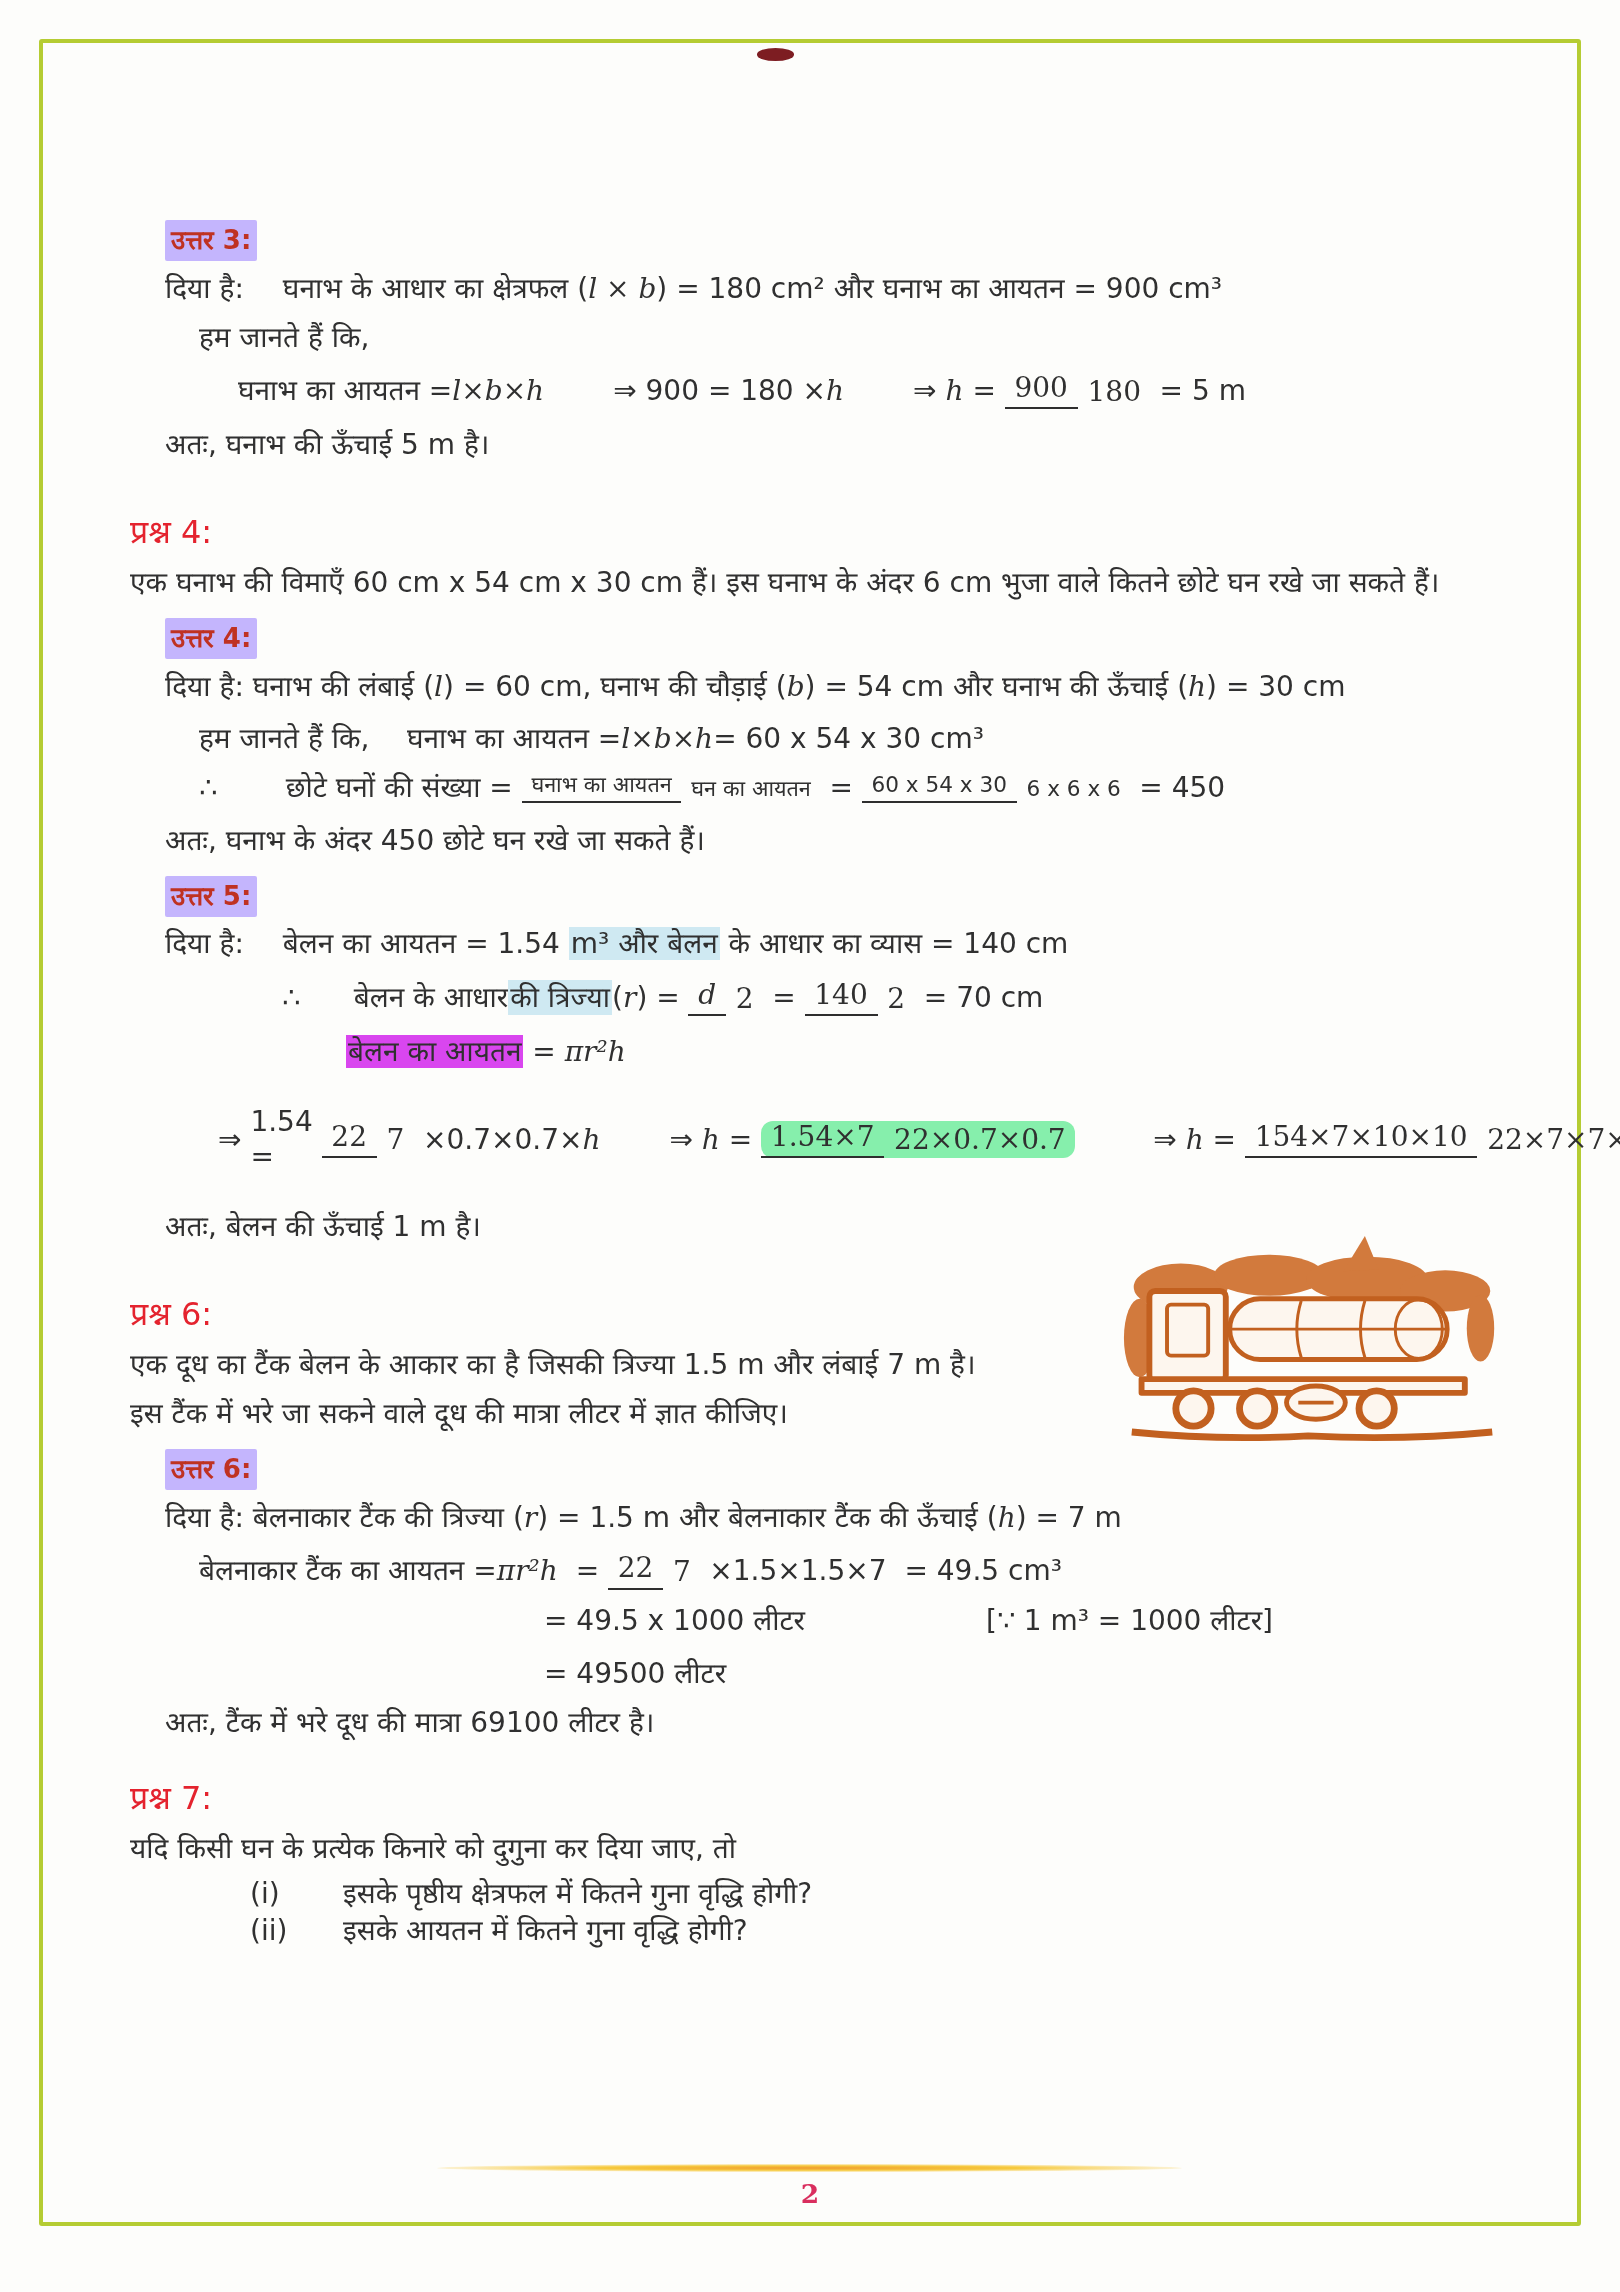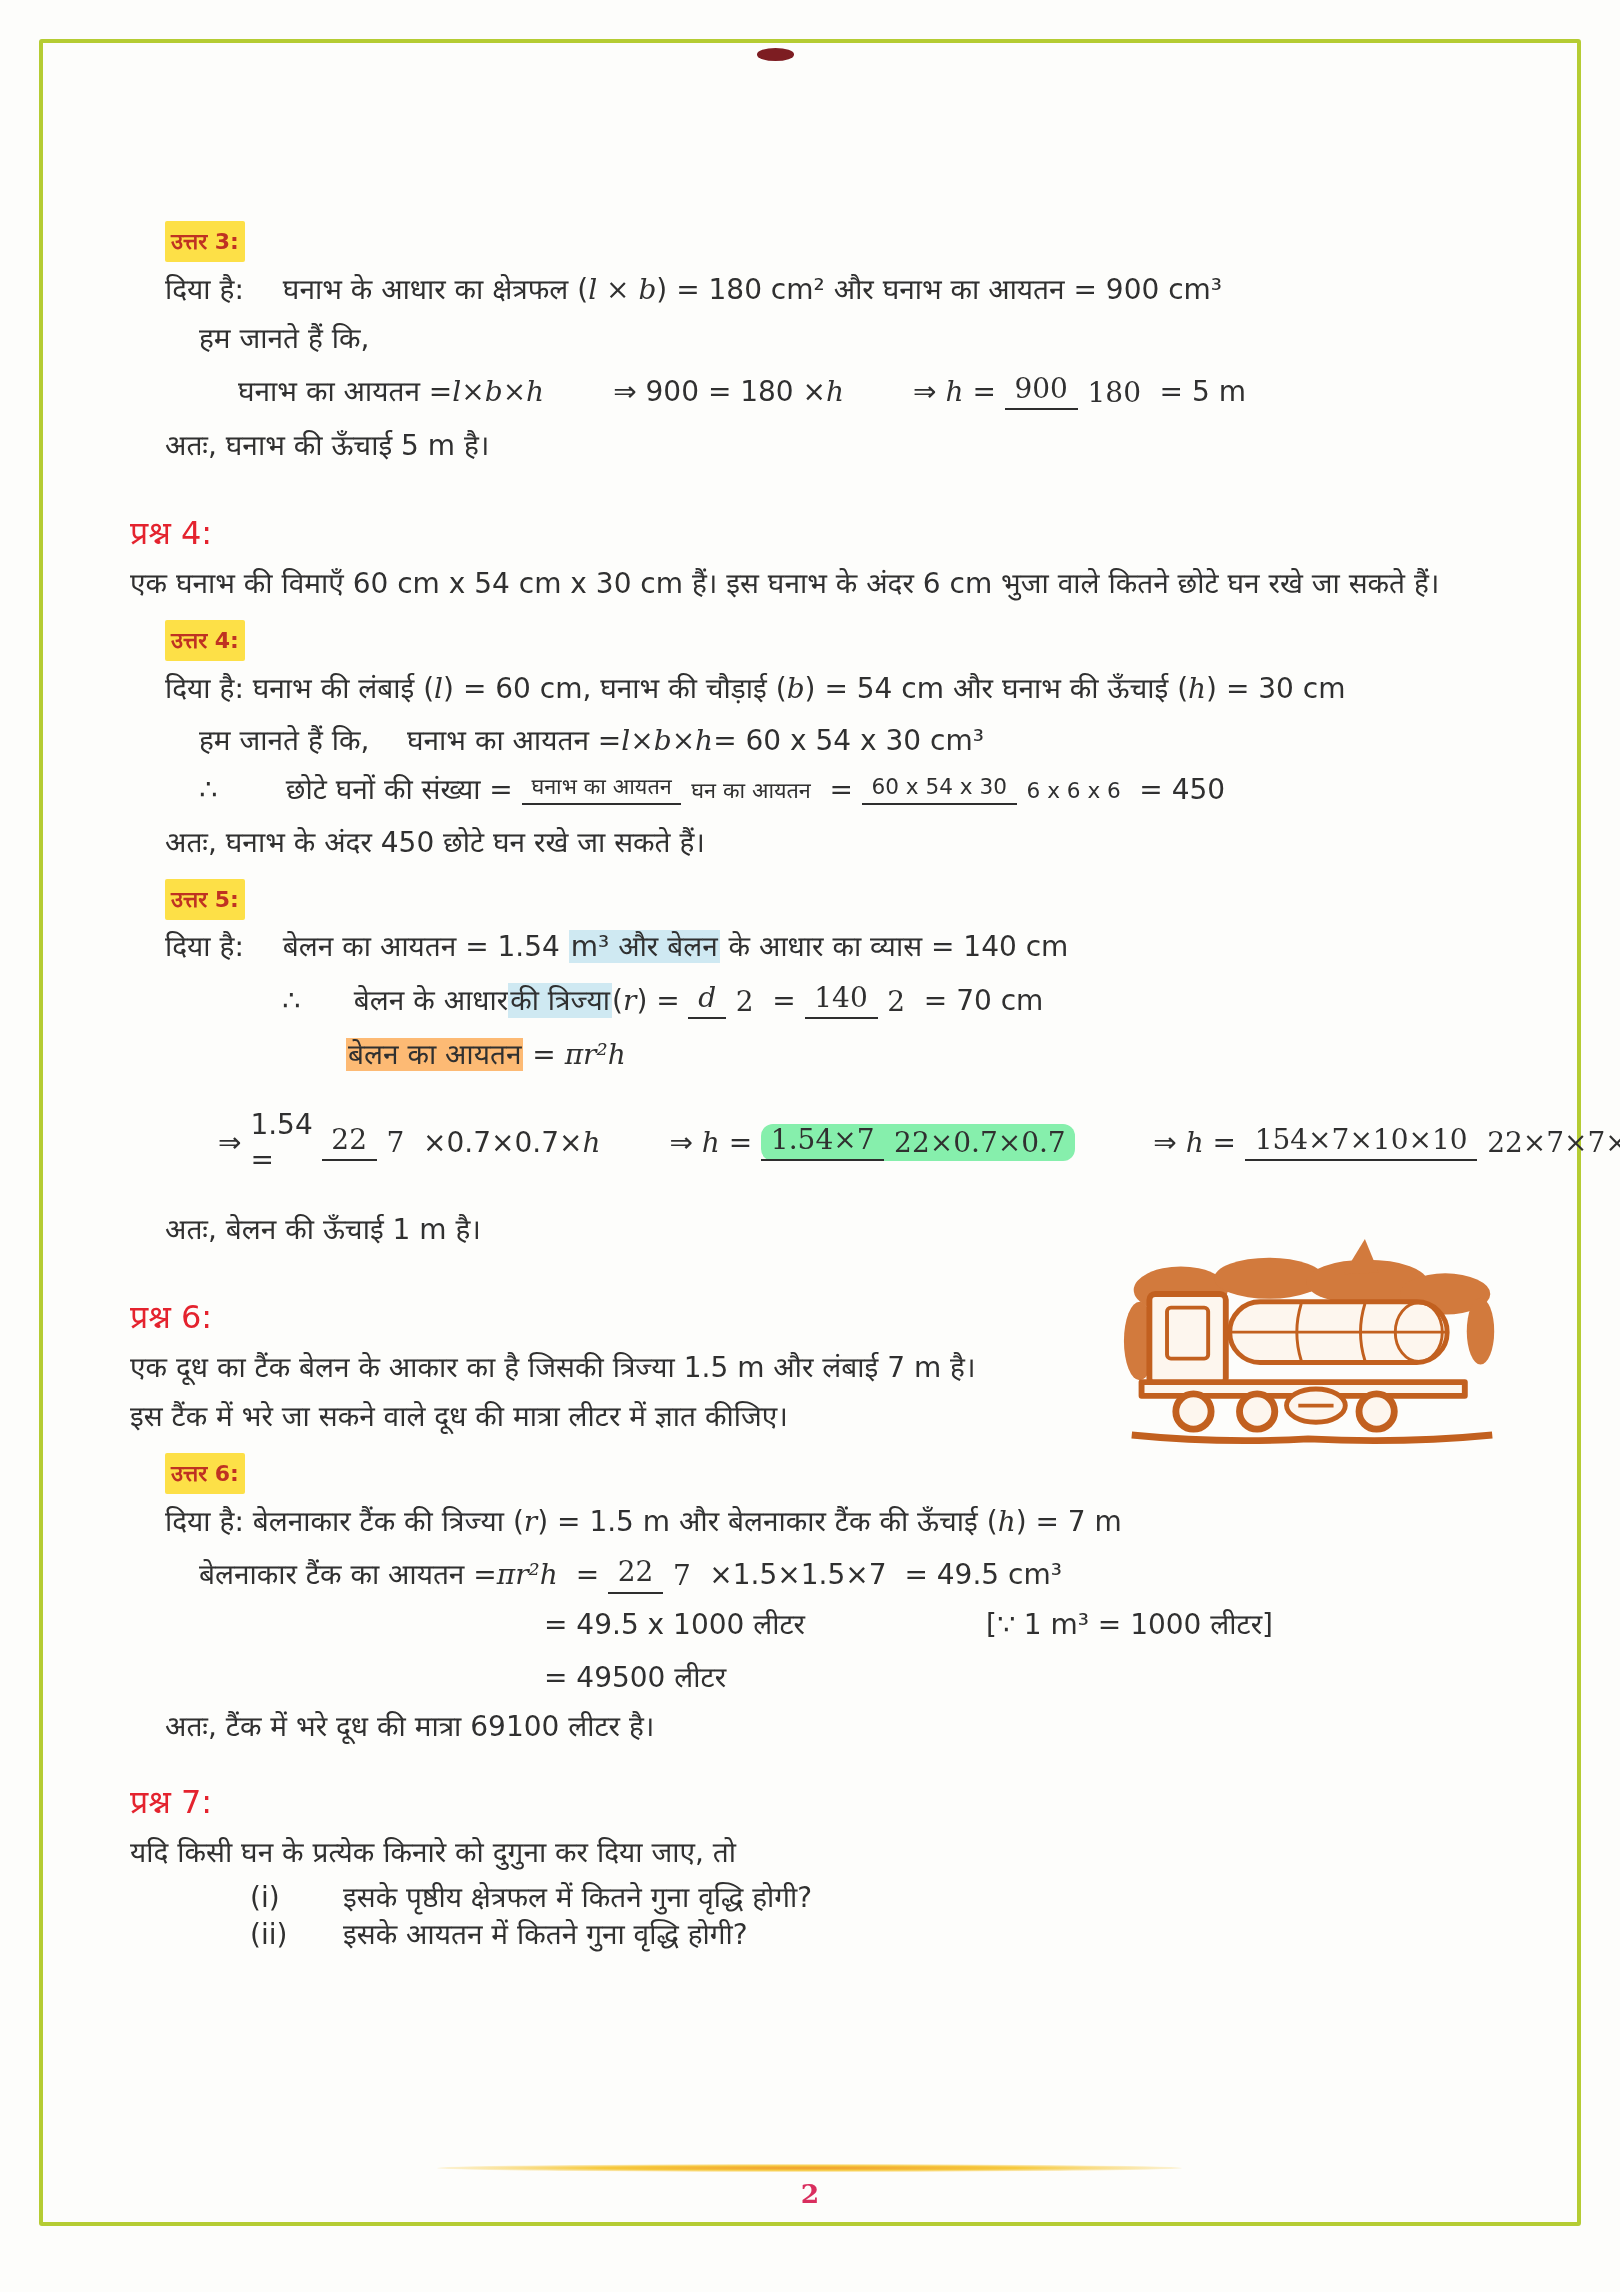--- a/index.html
+++ b/index.html
@@ -9,28 +9,28 @@
     font-family:"DejaVu Sans",sans-serif;font-size:28px;
   }
   .frame{position:absolute;left:39px;top:39px;right:39px;bottom:67px;
     border:4.9px solid #b5cc33;border-radius:2.9px;pointer-events:none;}
   .top-blob{position:absolute;left:757px;top:48px;width:37px;height:12.7px;
     background:#7d1d22;border-radius:50%;}
   .content{position:absolute;left:130px;top:212px;width:1374px;}
   .line{margin:5.9px 0;line-height:43px;}
   .fline{display:flex;align-items:center;margin:13.7px 0;line-height:1.25;}
   .qhead{color:#e4232e;font-weight:400;font-size:32px;}
-  .ahead{color:#bf3222;font-weight:700;font-size:22px;background:#fde047;
+  .ahead{color:#bf3222;font-weight:700;font-size:26px;background:#c4b5fd;
     padding:1px 5.9px;border-radius:2px;display:inline-block;line-height:39px;}
   .ind1{margin-left:35px;}
   .ind2{margin-left:69px;}
   .ind3{margin-left:108px;}
   .math{font-family:"DejaVu Serif",serif;font-style:italic;}
   .hlb{background:#cfe9f2;padding:0 2px;}
-  .hlg{background:#fdba74;padding:0 2px;}
+  .hlg{background:#d946ef;padding:0 2px;}
   .frac{display:inline-flex;flex-direction:row;align-items:center;
     vertical-align:middle;margin:0 8.8px;line-height:1.15;font-family:"DejaVu Serif",serif;}
   .frac .num{padding:0 9.8px 2.9px;border-bottom:2.9px solid #2e2e2e;}
   .frac .den{padding:2.9px 9.8px 0;}
   .frac.small{font-size:21.6px;font-family:"DejaVu Sans",sans-serif;line-height:1.2;}
   .frac.fhlb{background:#86efac;border-radius:12px;}
   .sp40{display:inline-block;width:39px;}
   .g55{width:54px;flex:0 0 auto;}
   .g70{width:69px;flex:0 0 auto;}
   .kw{display:inline-block;width:208px;flex:0 0 auto;}

